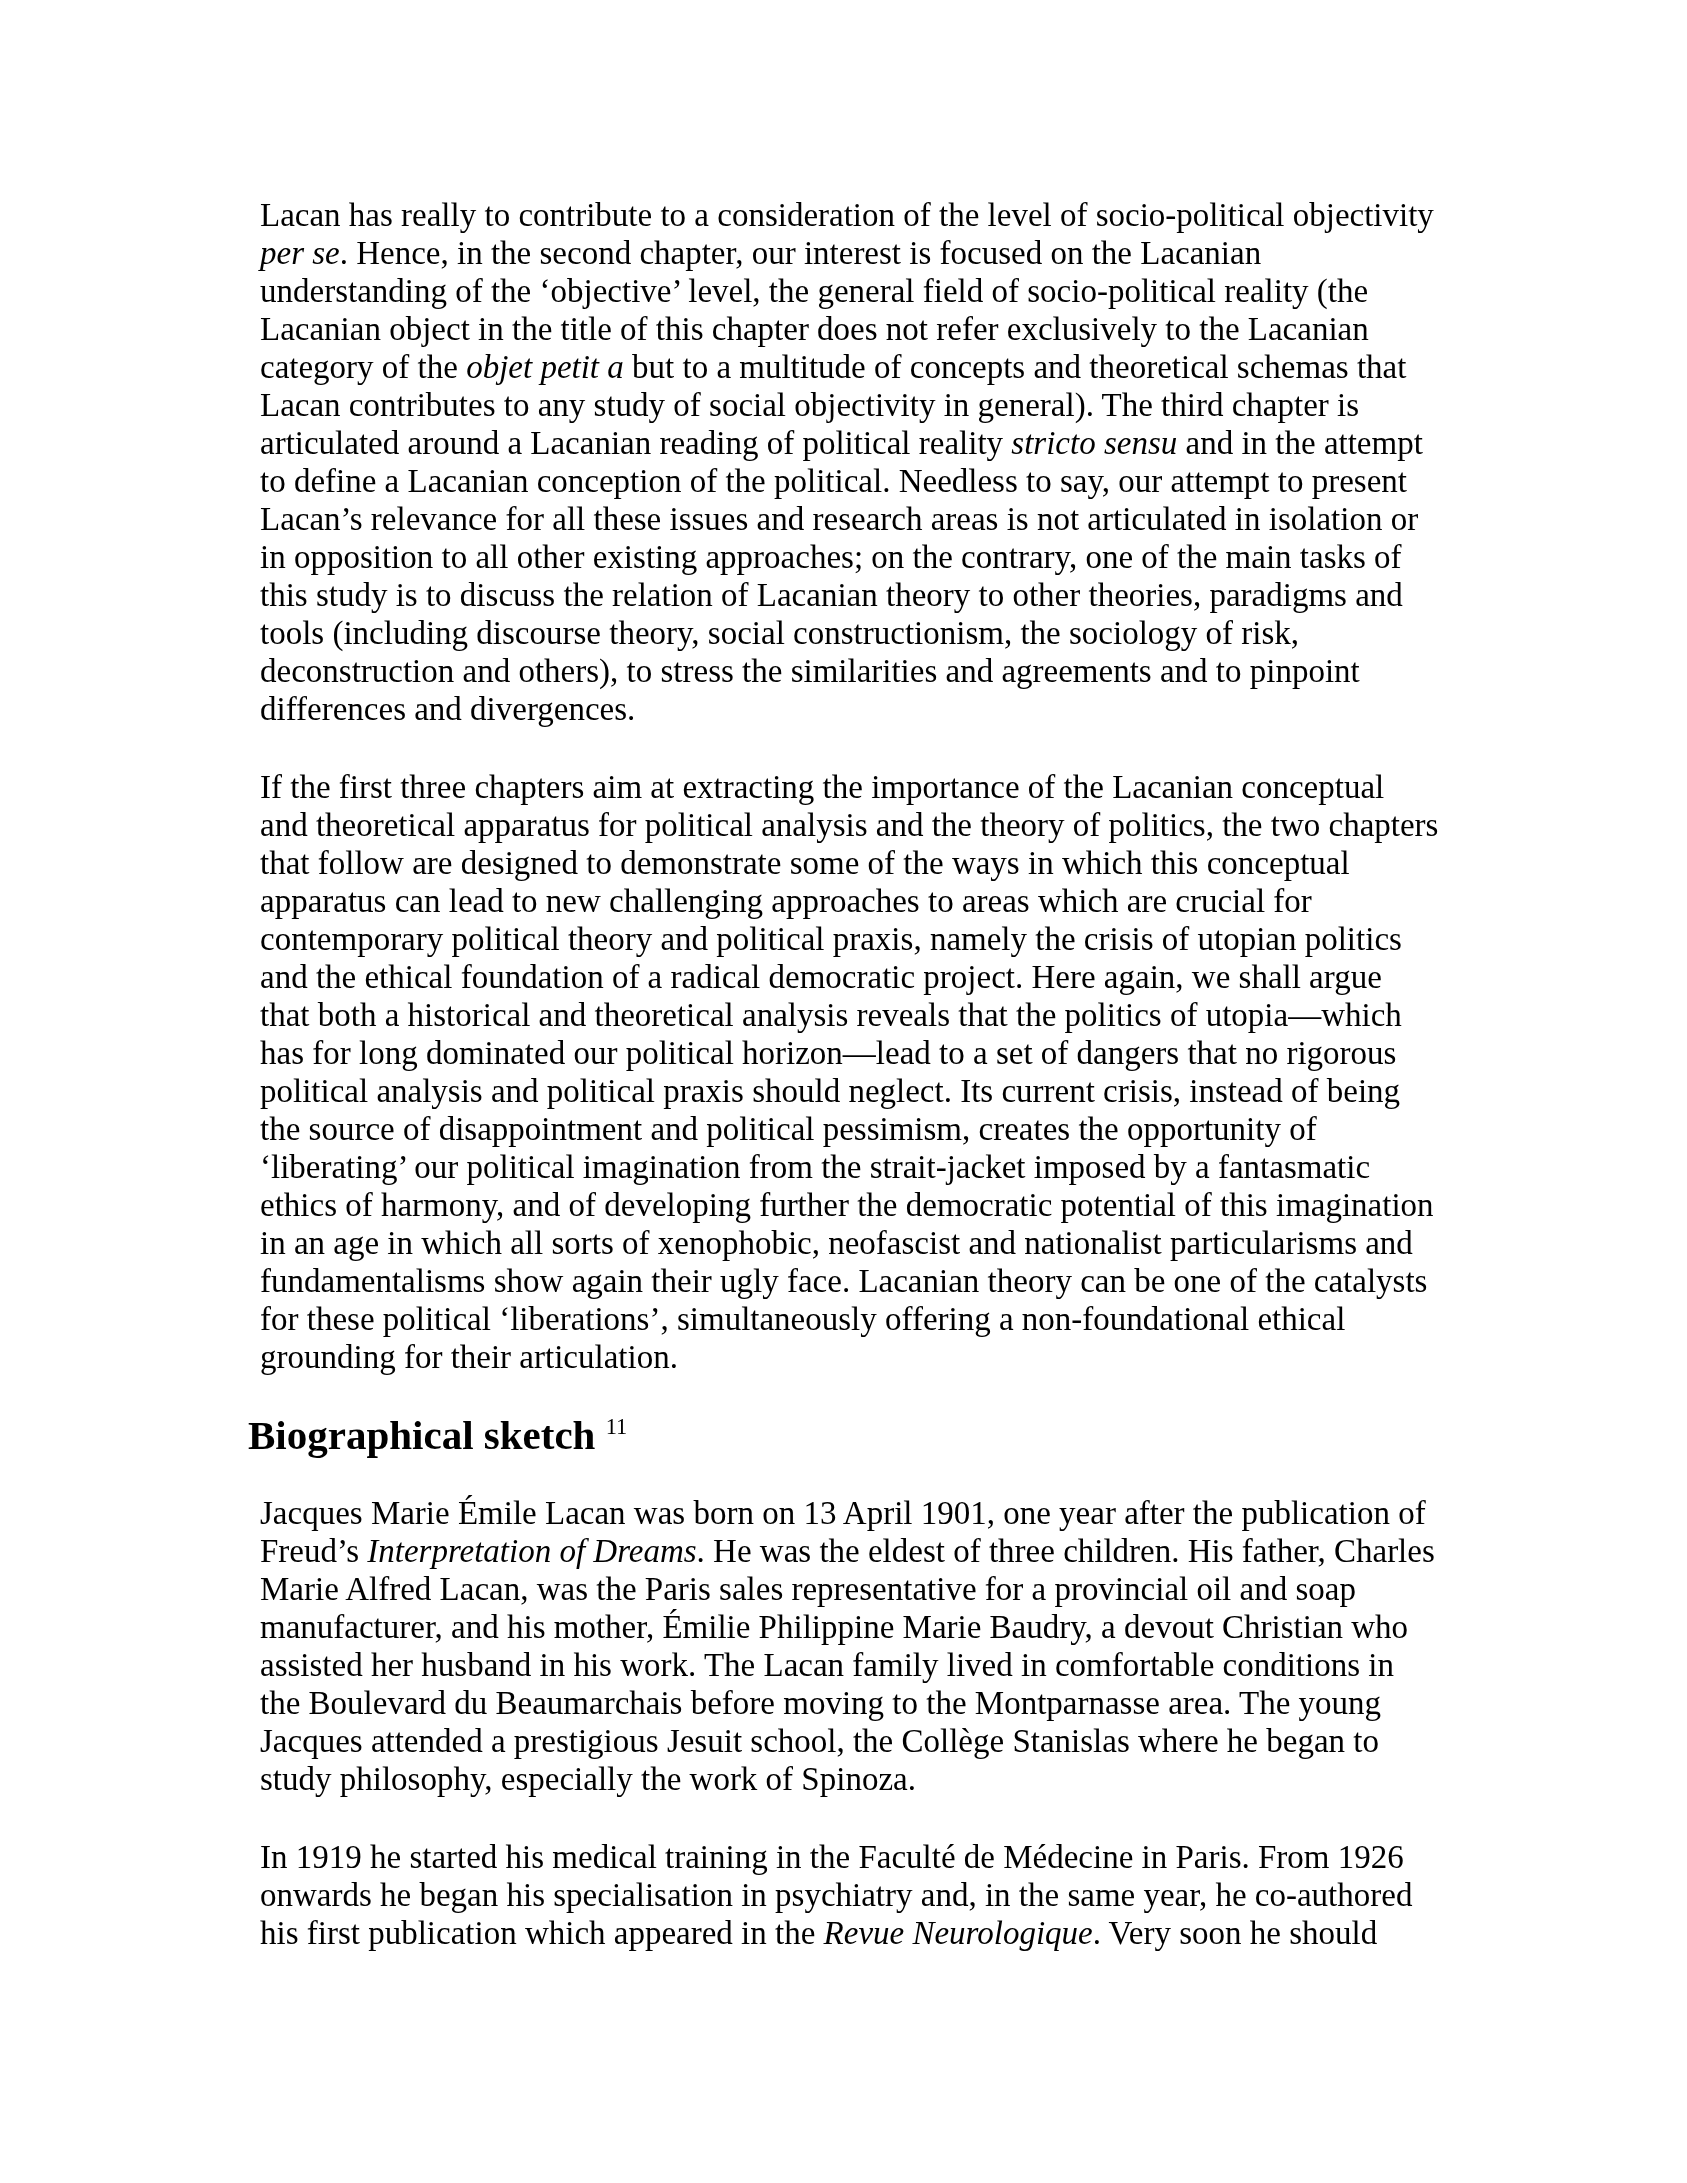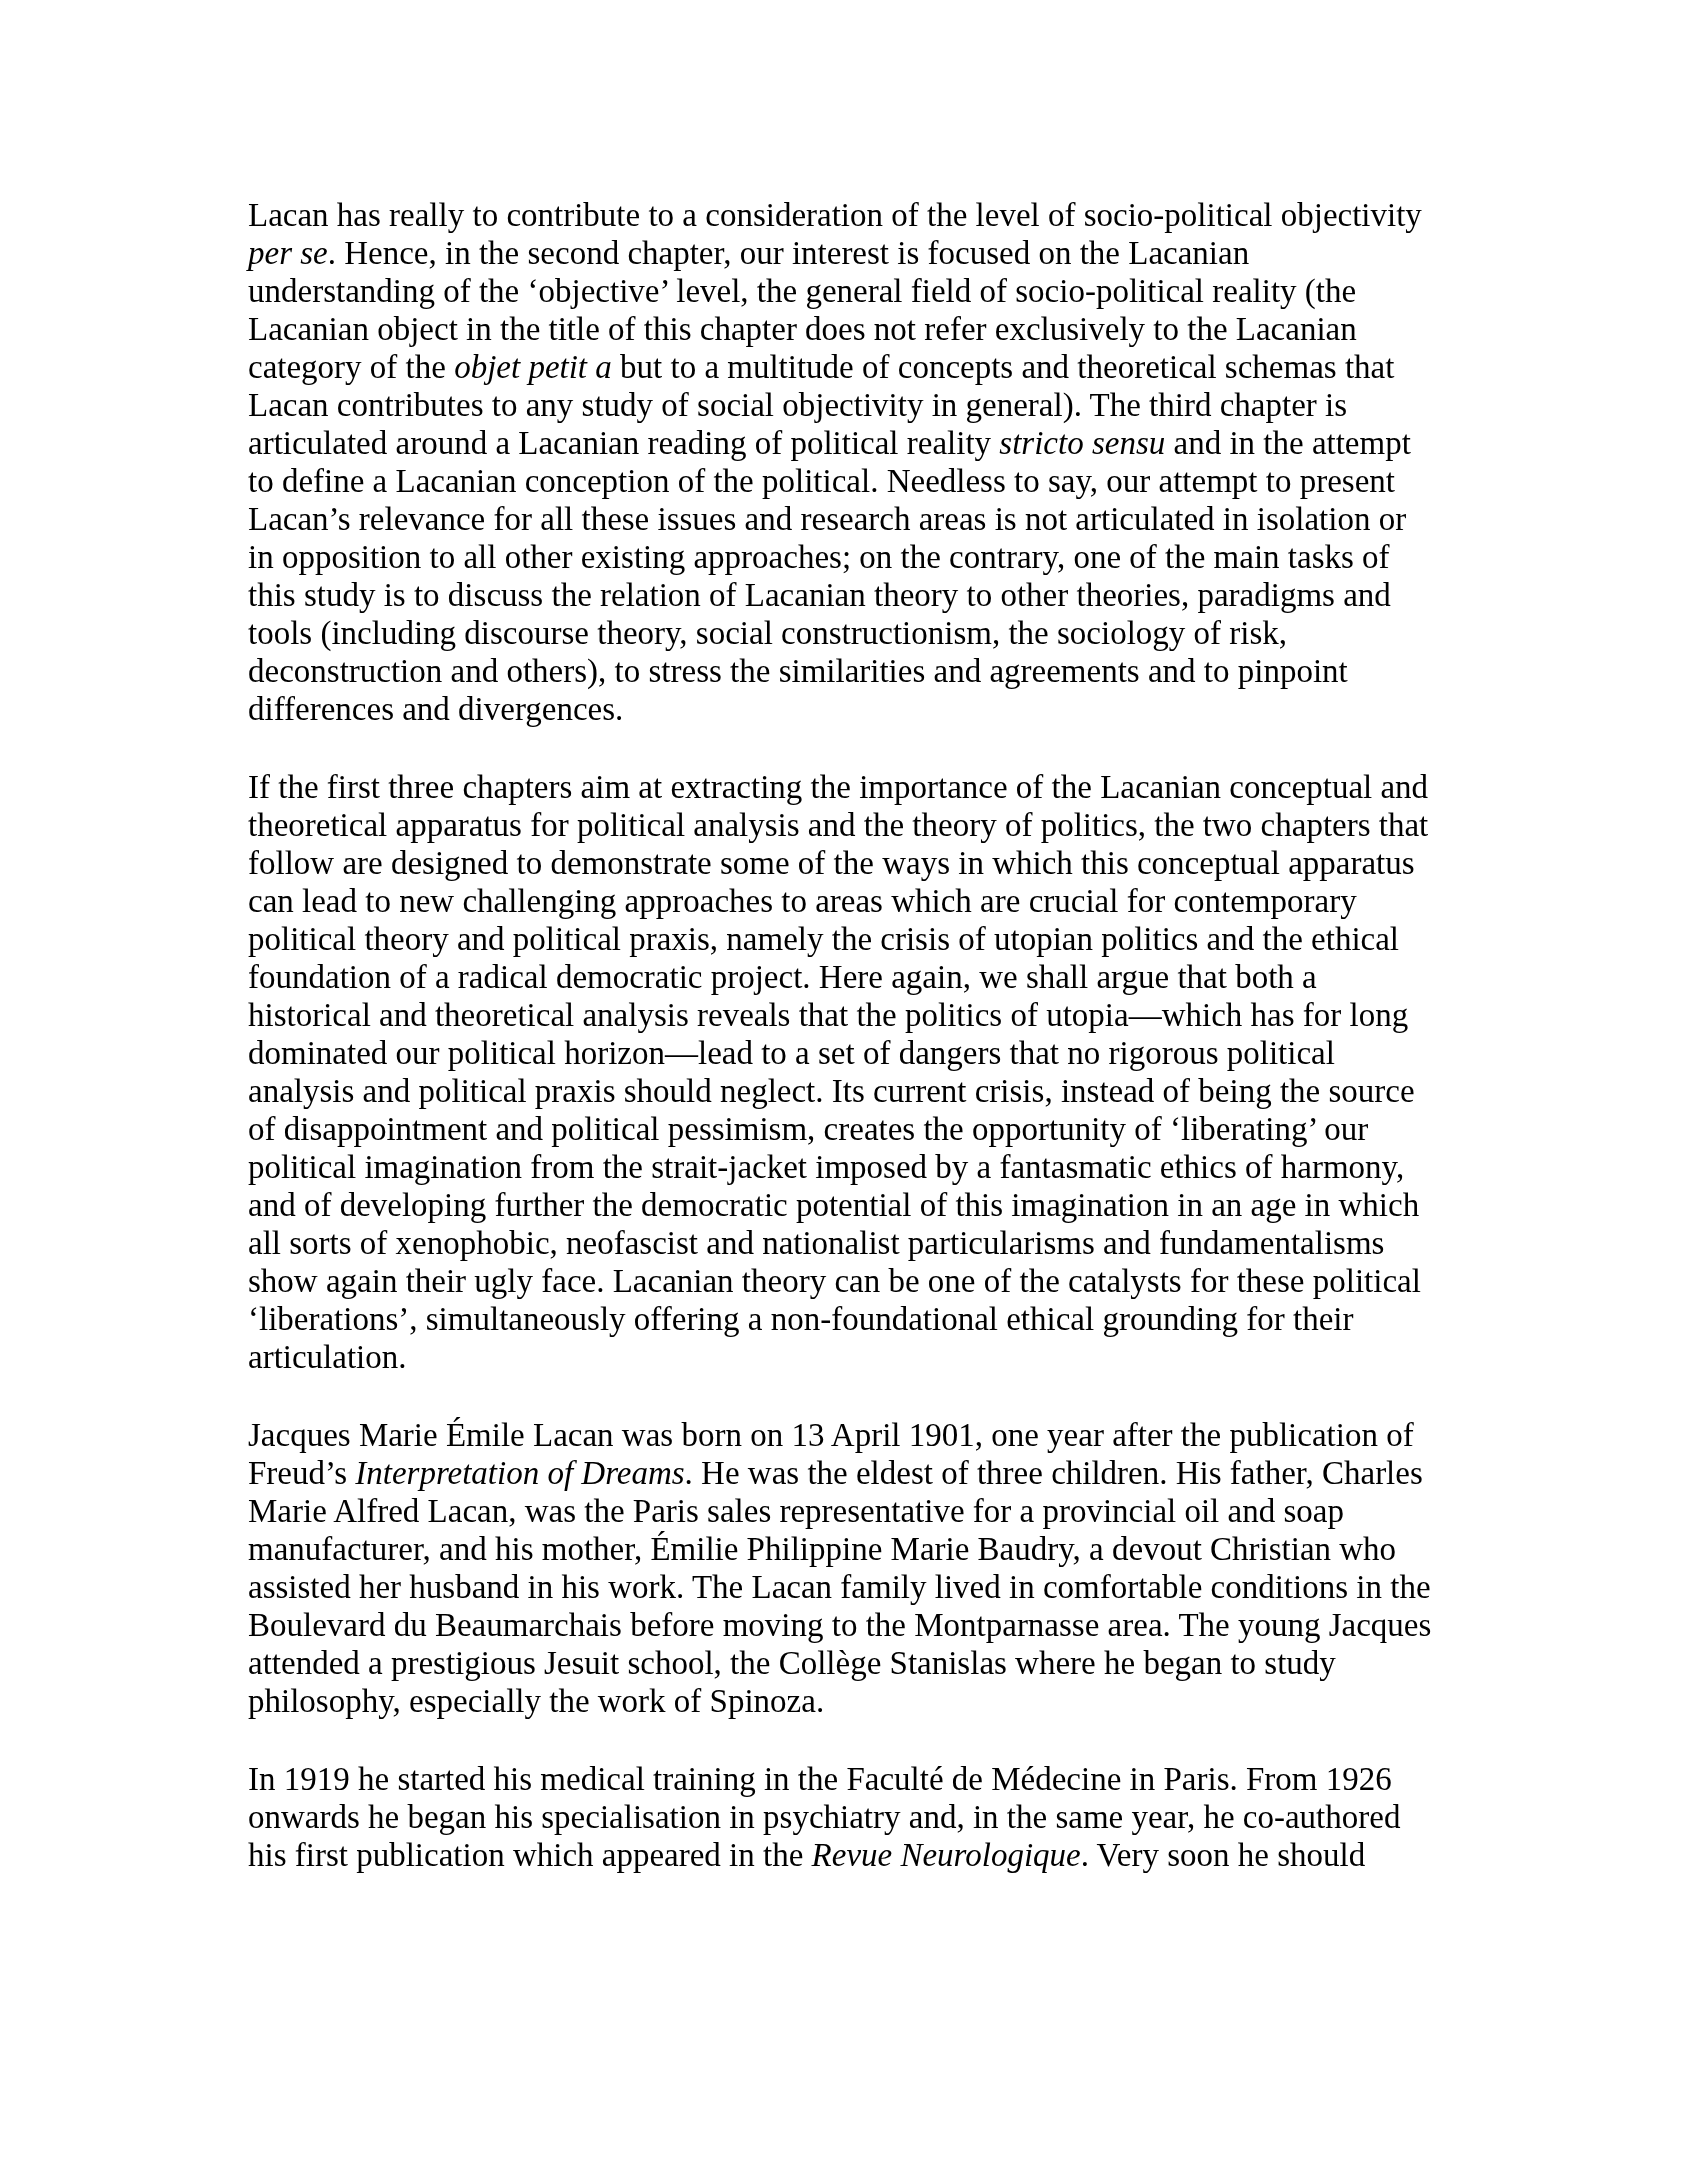--- a/index.html
+++ b/index.html
@@ -15,21 +15,21 @@
     left: 248px;
     top: 196px;
     width: 1191px;
     font-family: "Liberation Serif", "DejaVu Serif", serif;
     font-size: 33px;
     line-height: 38px;
     color: #000000;
     text-align: left;
   }
   p.paragraph {
-    margin: 0 0 40px 0;
+    margin: 0 0 40px 12px;
     padding: 0;
   }
   h2.heading {
     margin: 0 0 40px 0;
     padding: 0;
     font-size: 41px;
     line-height: 38px;
     font-weight: bold;
     color: #000000;
   }
@@ -45,17 +45,18 @@
     top: -0.65em;
   }
 </style>
 </head>
 <body>
 
 <div class="page" style="background: rgb(255, 255, 255);">
   <div class="content" style="color: rgb(0, 0, 0);">
       <p class="paragraph"><span>Lacan has really to contribute to a consideration of the level of socio-political objectivity </span><span class="italic">per se</span><span>. Hence, in the second chapter, our interest is focused on the Lacanian understanding of the ‘objective’ level, the general field of socio-political reality (the Lacanian object in the title of this chapter does not refer exclusively to the Lacanian category of the </span><span class="italic">objet petit a</span><span> but to a multitude of concepts and theoretical schemas that Lacan contributes to any study of social objectivity in general). The third chapter is articulated around a Lacanian reading of political reality </span><span class="italic">stricto sensu</span><span> and in the attempt to define a Lacanian conception of the political. Needless to say, our attempt to present Lacan’s relevance for all these issues and research areas is not articulated in isolation or in opposition to all other existing approaches; on the contrary, one of the main tasks of this study is to discuss the relation of Lacanian theory to other theories, paradigms and tools (including discourse theory, social constructionism, the sociology of risk, deconstruction and others), to stress the similarities and agreements and to pinpoint differences and divergences.</span></p>
       <p class="paragraph"><span>If the first three chapters aim at extracting the importance of the Lacanian conceptual and theoretical apparatus for political analysis and the theory of politics, the two chapters that follow are designed to demonstrate some of the ways in which this conceptual apparatus can lead to new challenging approaches to areas which are crucial for contemporary political theory and political praxis, namely the crisis of utopian politics and the ethical foundation of a radical democratic project. Here again, we shall argue that both a historical and theoretical analysis reveals that the politics of utopia—which has for long dominated our political horizon—lead to a set of dangers that no rigorous political analysis and political praxis should neglect. Its current crisis, instead of being the source of disappointment and political pessimism, creates the opportunity of ‘liberating’ our political imagination from the strait-jacket imposed by a fantasmatic ethics of harmony, and of developing further the democratic potential of this imagination in an age in which all sorts of xenophobic, neofascist and nationalist particularisms and fundamentalisms show again their ugly face. Lacanian theory can be one of the catalysts for these political ‘liberations’, simultaneously offering a non-foundational ethical grounding for their articulation.</span></p>
+      <h2 class="heading"><span class="bold">Biographical sketch </span><sup class="superscript">11</sup></h2>
       <p class="paragraph"><span>Jacques Marie Émile Lacan was born on 13 April 1901, one year after the publication of Freud’s </span><span class="italic">Interpretation of Dreams</span><span>. He was the eldest of three children. His father, Charles Marie Alfred Lacan, was the Paris sales representative for a provincial oil and soap manufacturer, and his mother, Émilie Philippine Marie Baudry, a devout Christian who assisted her husband in his work. The Lacan family lived in comfortable conditions in the Boulevard du Beaumarchais before moving to the Montparnasse area. The young Jacques attended a prestigious Jesuit school, the Collège Stanislas where he began to study philosophy, especially the work of Spinoza.</span></p>
       <p class="paragraph"><span>In 1919 he started his medical training in the Faculté de Médecine in Paris. From 1926 onwards he began his specialisation in psychiatry and, in the same year, he co-authored his first publication which appeared in the </span><span class="italic">Revue Neurologique</span><span>. Very soon he should</span></p>
     </div>
 </div>
 
 
 </body></html>

